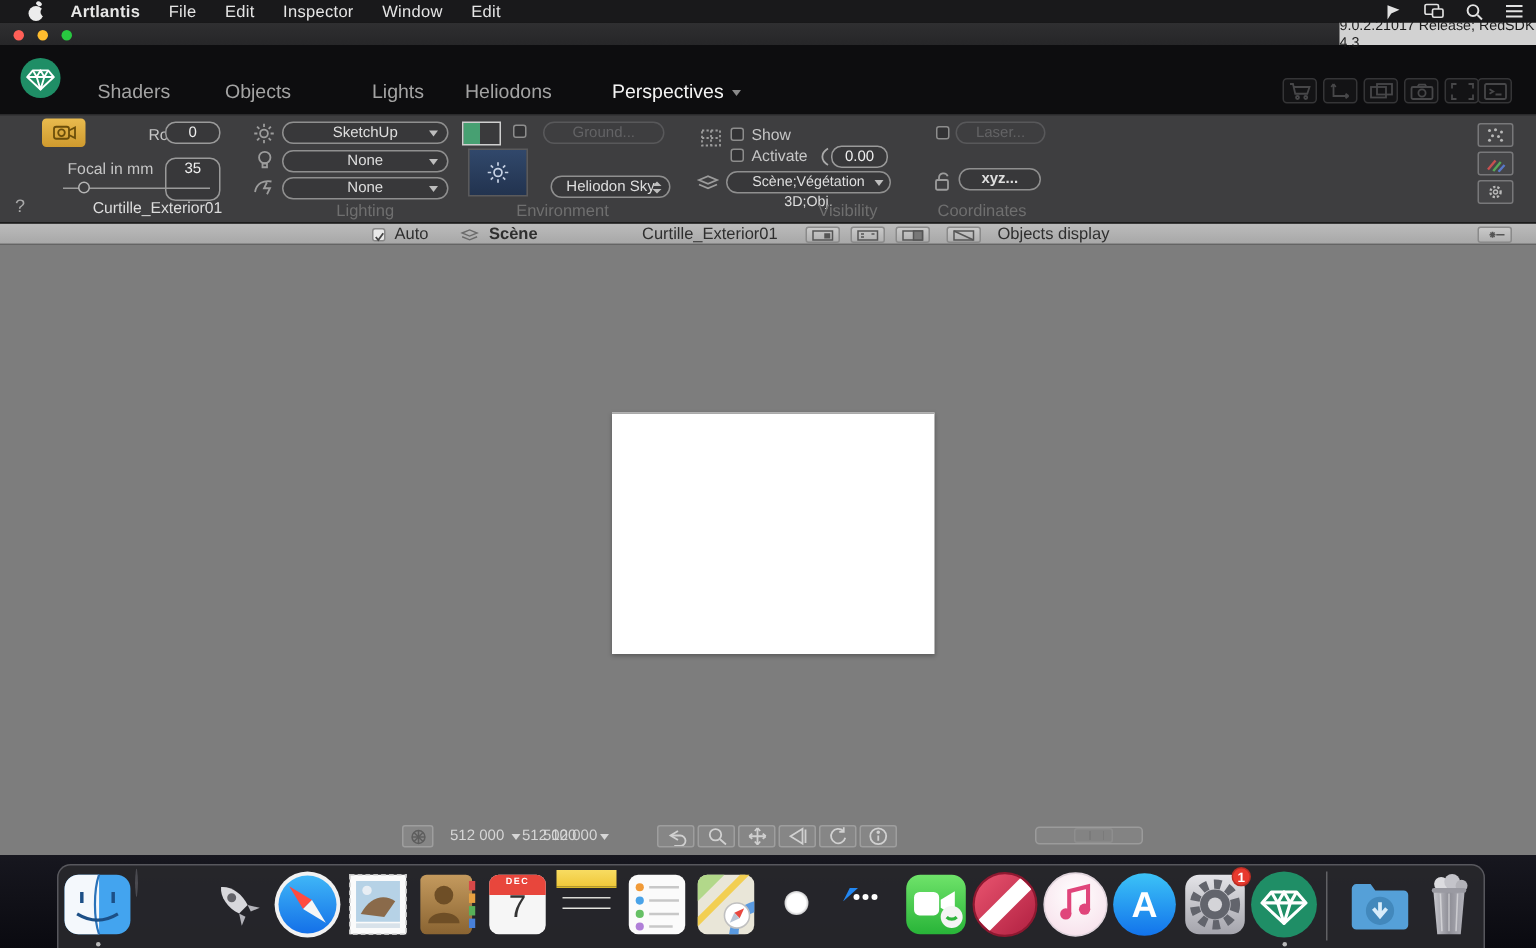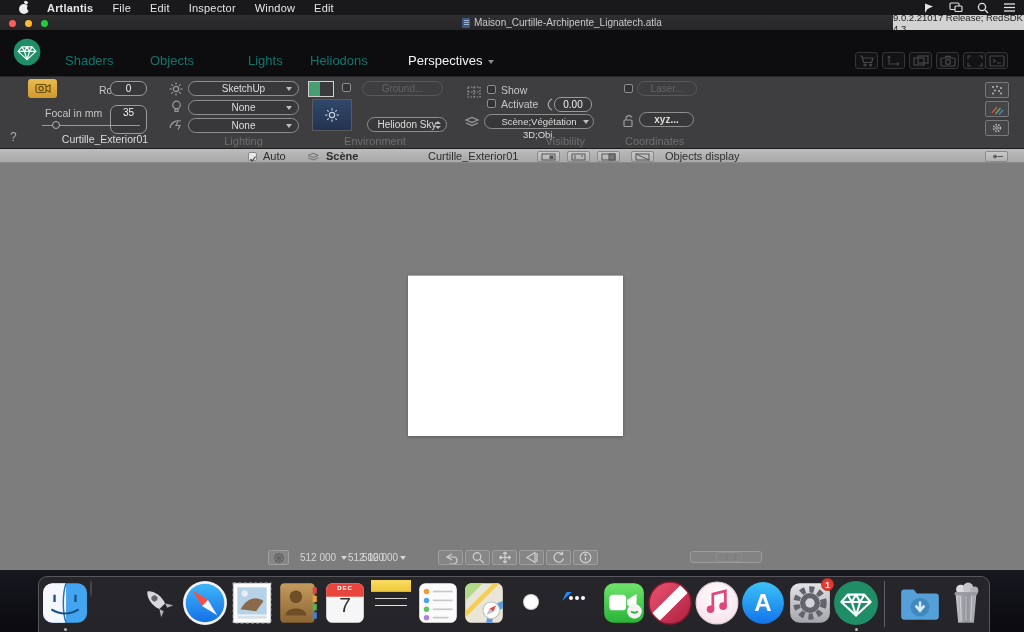--- a/index.html
+++ b/index.html
@@ -25,21 +25,21 @@
   .tl { position:absolute; top:4.5px; width:7px; height:7px; border-radius:50%; }
   #doc-title { position:absolute; left:462px; top:1px; height:13px; display:flex; align-items:center; gap:4px;
     color:#c9c9c9; font-size:10px; }
   #doc-icon { width:8px; height:10px; background:#3e5a80; border-radius:1px; position:relative; }
   #doc-icon:after { content:""; position:absolute; left:1.5px; top:2px; width:5px; height:1px; background:#9db4d0; box-shadow:0 2px 0 #9db4d0,0 4px 0 #9db4d0; }
   #version-badge { position:absolute; right:0; top:0; height:15px; width:131px; background:#d2d2d2;
     color:#1c1c1c; font-size:9.5px; display:flex; align-items:center; justify-content:center; }
 
   
   #tabbar { position:absolute; left:0; top:30px; width:1024px; height:46px; background:#0d0d0f; z-index:28; }
-  .tab { position:absolute; top:23px; font-size:13px; color:#0f766e; cursor:default; }
+  .tab { position:absolute; top:23px; font-size:13px; color:#a3a3a3; cursor:default; }
   .tab.active { color:#f4f4f4; }
   .tbtn { position:absolute; top:22px; width:23px; height:17px; background:#131315; border:1px solid #353537; border-radius:3px;
     display:flex; align-items:center; justify-content:center; }
   .tbtn svg { stroke:#474749; fill:none; stroke-width:1.2; }
 
   
   #inspector { position:absolute; left:0; top:76px; width:1024px; height:72px; background:#3e3e40;
     border-top:1px solid #2a2a2c; color:#d9d9d9; z-index:27; }
   .abs { position:absolute; }
   .lab { font-size:10.5px; color:#c6c6c6; }
@@ -165,24 +165,20 @@
             </g>
           </svg>
         </span>
     </div>
   </div>
 
   <div id="titlebar">
     <span class="tl" style="left:9px; background:#ff5f57;"></span>
     <span class="tl" style="left:25px; background:#febc2e;"></span>
     <span class="tl" style="left:41px; background:#28c840;"></span>
-    <div id="doc-title">
-      <span id="doc-icon"></span>
-      <span>Maison_Curtille-Archipente_Lignatech.atla</span>
-    </div>
     <div id="version-badge">9.0.2.21017 Release; RedSDK 4.3</div>
   </div>
 
   <div id="tabbar">
     <span class="abs" style="left:13px; top:8px;">
       <svg width="28" height="28" viewBox="0 0 44 44">
           <circle cx="22" cy="22" r="21" fill="#1f8e66"></circle>
           <g stroke="#fff" stroke-width="2" fill="none" stroke-linejoin="round">
             <polygon points="14,14 30,14 36,21 22,34 8,21"></polygon>
             <line x1="8" y1="21" x2="36" y2="21"></line>

